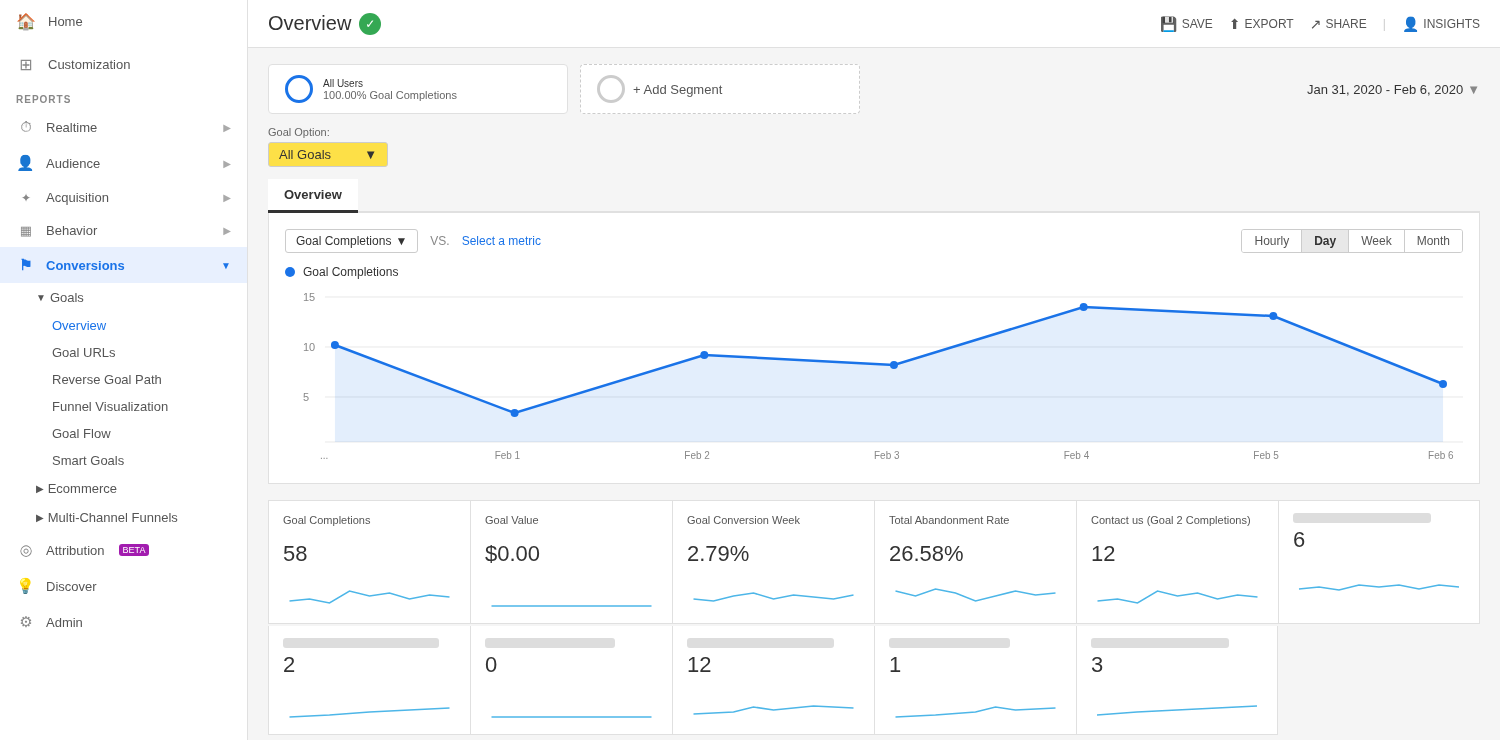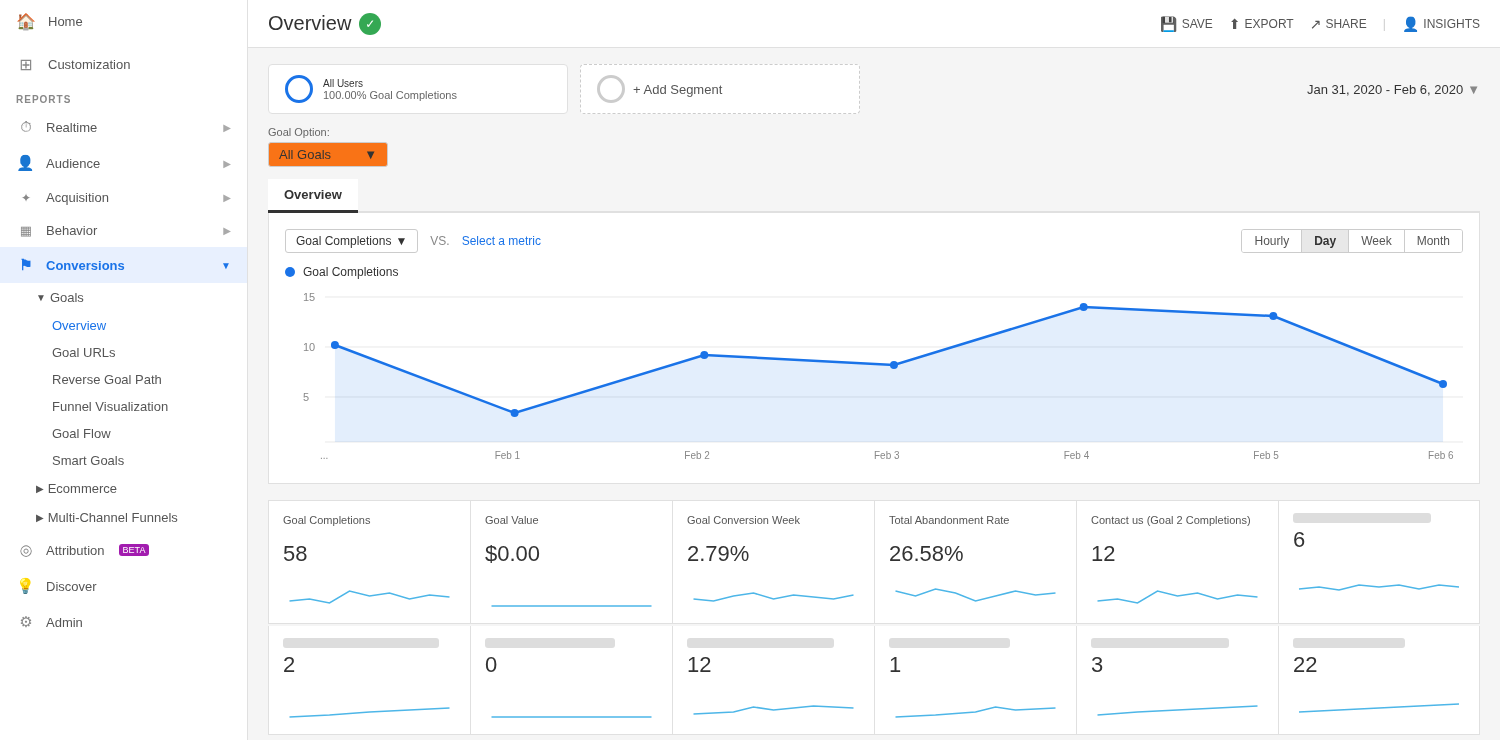--- a/index.html
+++ b/index.html
@@ -174,21 +174,21 @@
       margin-bottom: 12px;
     }
     .goal-option-label { font-size: 11px; color: #666; margin-bottom: 4px; }
     .goal-dropdown {
       display: flex;
       align-items: center;
       gap: 4px;
       border: 1px solid #ccc;
       border-radius: 3px;
       padding: 4px 10px;
-      background: #f97316;
+      background: #fde047;
       cursor: pointer;
       font-size: 13px;
       color: #333;
       width: 120px;
     }
 
     
     .tabs-row {
       display: flex;
       border-bottom: 2px solid #e0e0e0;
@@ -632,25 +632,16 @@
       </div>
       <div class="metric-card-row2">
         <div class="blurred-title" style="width:80%;"></div>
         <div class="metric-card-value">3</div>
         <div class="metric-card-chart">
           <svg width="100%" height="40" viewBox="0 0 160 40">
             <polyline points="0,33 40,30 80,28 120,26 160,24" fill="none" stroke="#4db6e8" stroke-width="1.5"></polyline>
           </svg>
         </div>
       </div>
-      <div class="metric-card-row2" style="border-right:1px solid #e0e0e0;">
-        <div class="blurred-title" style="width:65%;"></div>
-        <div class="metric-card-value">22</div>
-        <div class="metric-card-chart">
-          <svg width="100%" height="40" viewBox="0 0 160 40">
-            <polyline points="0,30 40,28 80,26 120,24 160,22" fill="none" stroke="#4db6e8" stroke-width="1.5"></polyline>
-          </svg>
-        </div>
-      </div>
     </div>
 
   </div>
 </div>
 
 </body></html>

